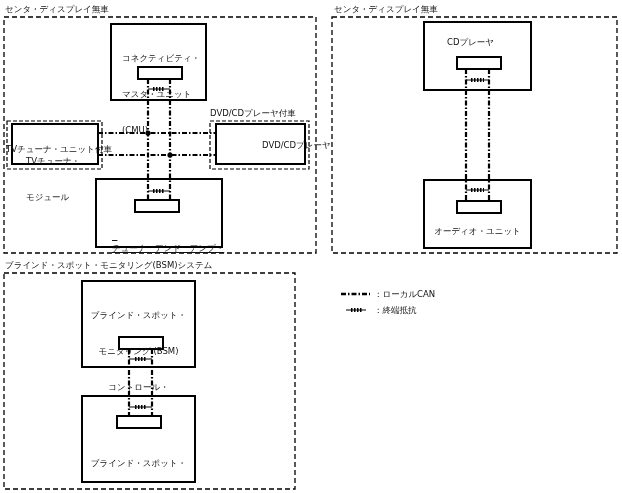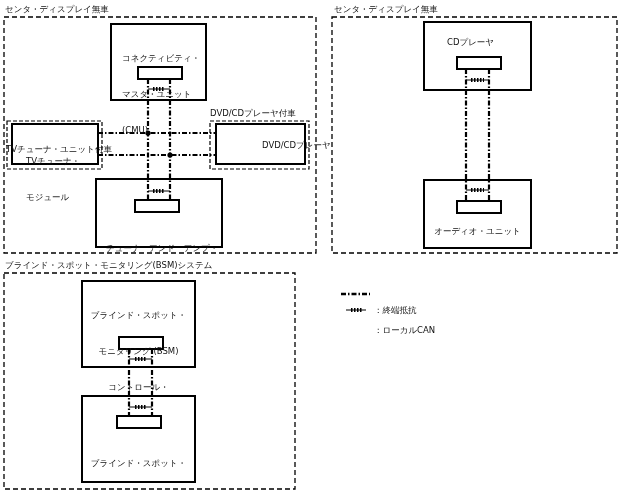--- a/index.html
+++ b/index.html
@@ -92,34 +92,34 @@
   <div>(CMU)</div>
 </div>
 
 <div class="lbl" style="left:26px;top:131px;">
   <div>TVチューナ・</div>
   <div>モジュール</div>
 </div>
 
 <div class="lbl" style="left:227px;top:139px;margin-left:35px;">DVD/CDプレーヤ</div>
 
-<div class="lbl" style="left:106px;top:218px;">
+<div class="lbl" style="left:112px;top:218px;text-decoration:underline;">
   <div>チューナ　アンド　アンプ・</div>
 </div>
 
 <div class="lbl ctr" style="left:424px;top:36px;width:93px;">CDプレーヤ</div>
 <div class="lbl ctr" style="left:424px;top:225px;width:107px;">オーディオ・ユニット</div>
 
 <div class="lbl ctr" style="left:82px;top:285px;width:113px;">
   <div>ブラインド・スポット・</div>
   <div>モニタリング (BSM)</div>
   <div>コントロール・</div>
 </div>
 
 <div class="lbl ctr" style="left:82px;top:433px;width:113px;">
   <div>ブラインド・スポット・</div>
   
   
   
 </div>
 
-<div class="lbl" style="left:374px;top:288px;margin-top:36px;">：ローカルCAN</div>
+<div class="lbl" style="left:374px;top:288px;">：ローカルCAN</div>
 <div class="lbl" style="left:374px;top:304px;">：終端抵抗</div>
 
 </body></html>

